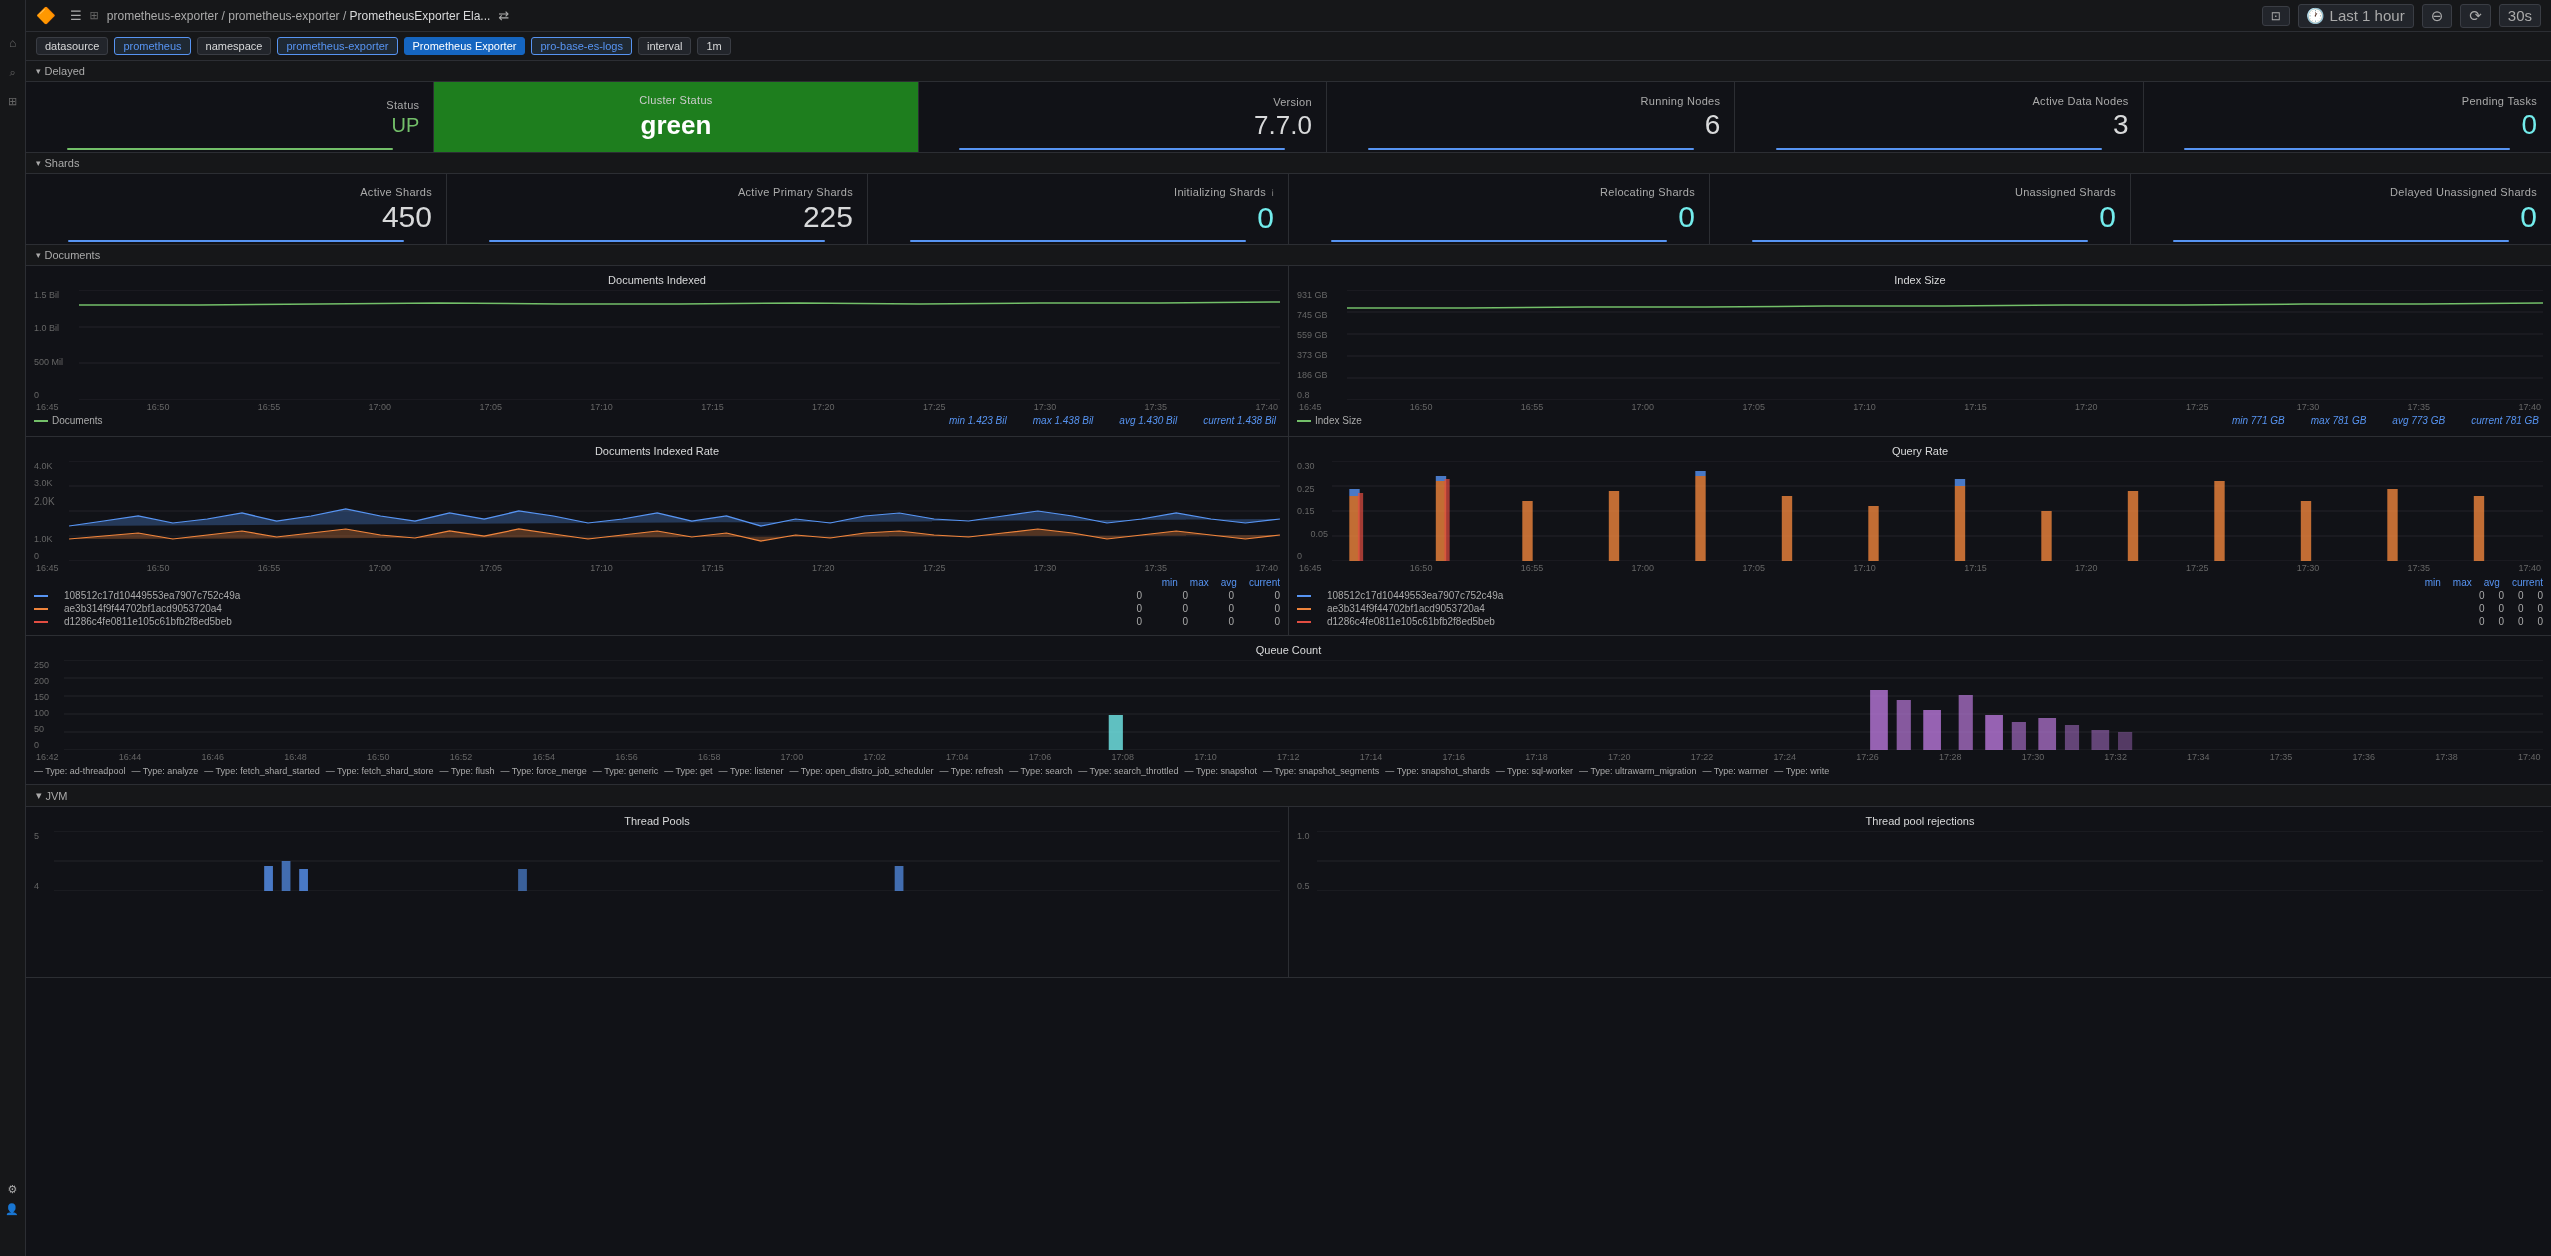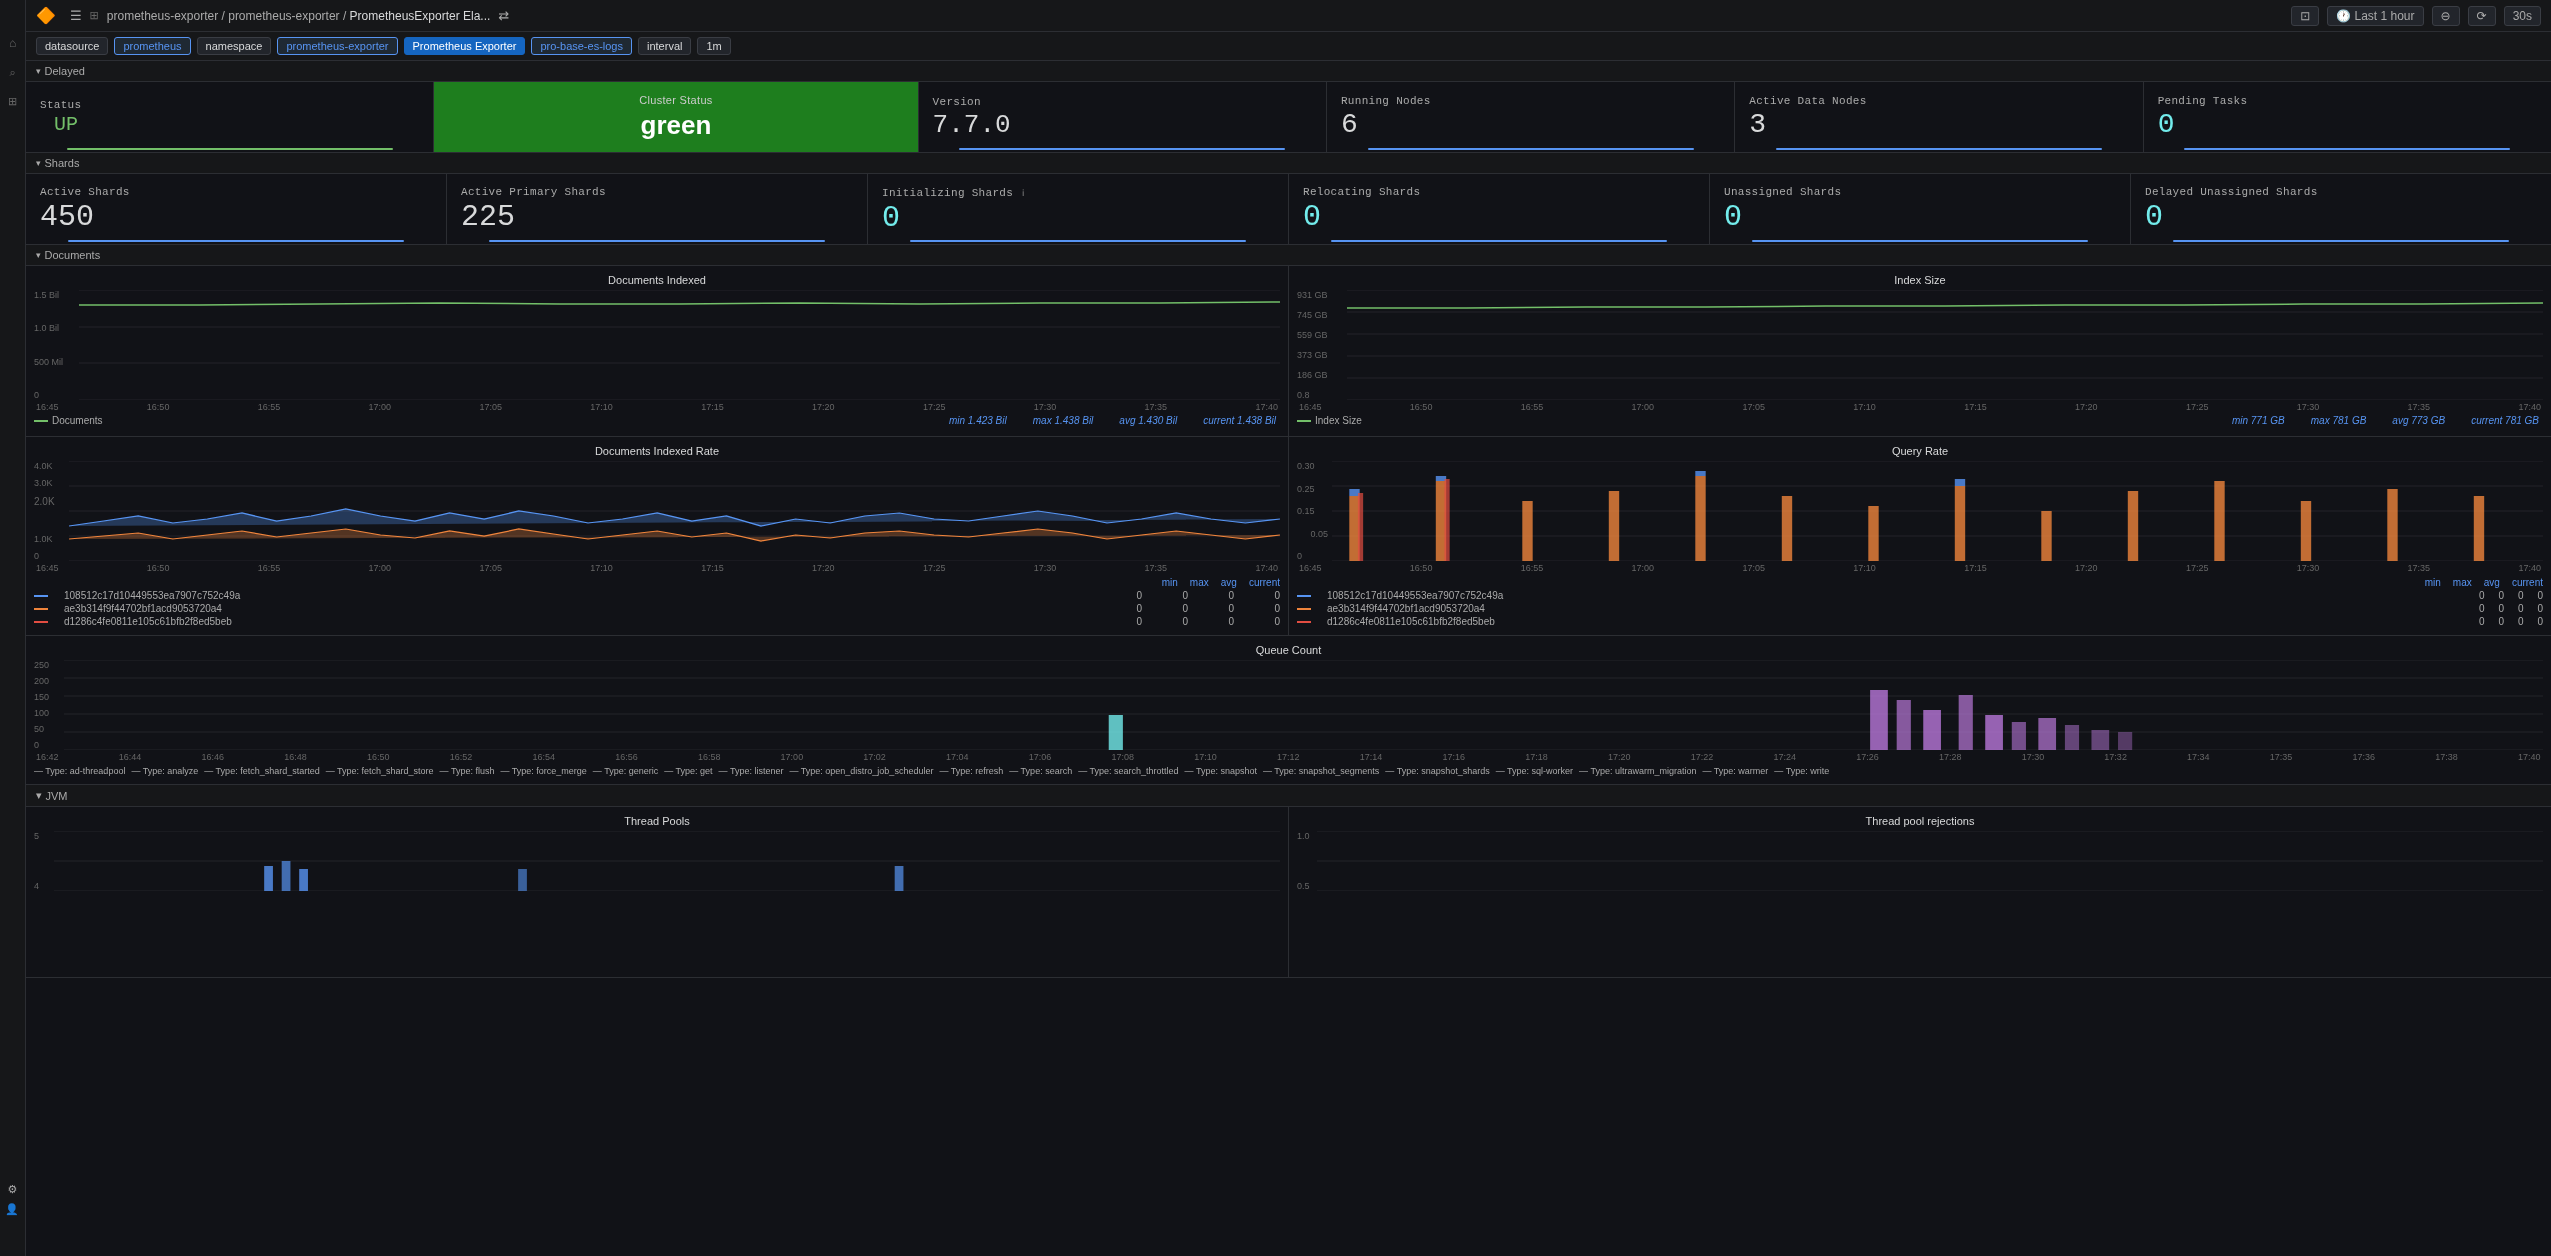--- a/index.html
+++ b/index.html
@@ -33,21 +33,21 @@
       font-size: 12px;
       color: #aaa;
     }
     .topbar-right button {
       background: #22252b;
       border: 1px solid #3a3d44;
       color: #aaa;
       padding: 2px 8px;
       border-radius: 3px;
       cursor: pointer;
-      font-size: 12px;
+      font-size: 15px;
     }
     .grafana-logo {
       color: #ff7f00;
       font-size: 16px;
       margin-right: 6px;
     }
     .breadcrumb {
       color: #6e9fff;
       font-size: 12px;
     }
@@ -101,24 +101,23 @@
       flex-direction: row;
       border-bottom: 1px solid #2c2e33;
     }
     .stat-panel {
       flex: 1;
       border-right: 1px solid #2c2e33;
       padding: 8px 14px;
       min-height: 70px;
       display: flex;
       flex-direction: column;
-      align-items: flex-start;
+      align-items: flex-end;
       justify-content: center;
       position: relative;
-      font-family: Liberation Mono, monospace;
     }
     .stat-panel:last-child { border-right: none; }
     .stat-label {
       font-size: 11px;
       color: #aaa;
       text-align: center;
       margin-bottom: 4px;
       letter-spacing: 0.3px;
     }
     .stat-value {

